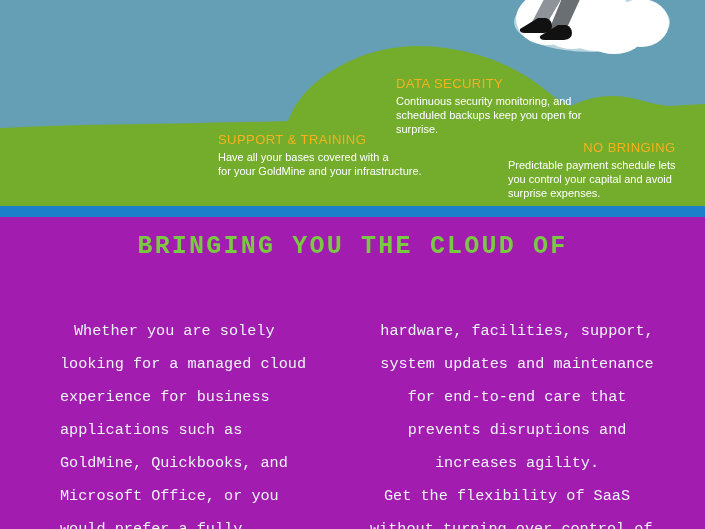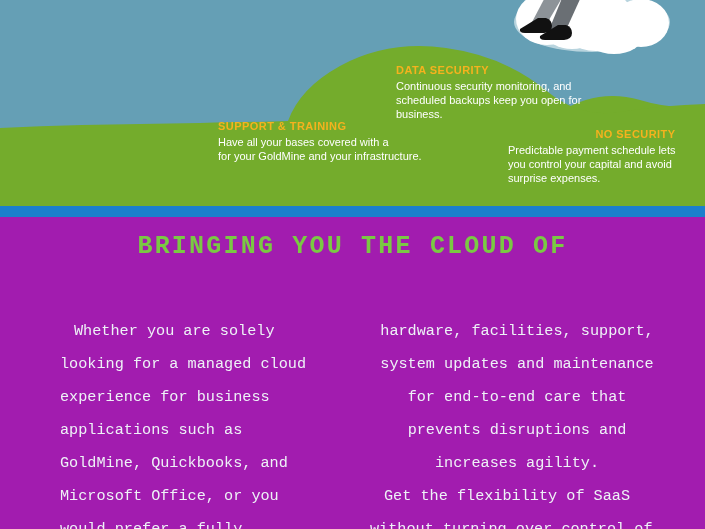--- a/index.html
+++ b/index.html
@@ -18,26 +18,27 @@
     position:absolute; left:0; top:0;
     width:705px; height:206px;
     background:#659fb5;
     overflow:hidden;
   }
   .scene-svg{ position:absolute; left:0; top:0; width:705px; height:206px; display:block; }
 
   
   .callout{ position:absolute; z-index:5; }
   .callout .c-title{
-    font-size:11px;
-    font-weight:bold;
+    font-size:13px;
+    font-weight:normal;
     letter-spacing:.45px;
     color:#f5b21e;
     margin-bottom:3px;
     white-space:nowrap;
+    margin-top:12px;
   }
   .callout .c-line{
     font-size:11px;
     color:#ffffff;
     line-height:14.2px;
     white-space:nowrap;
   }
   .callout.right-align{ text-align:left; }
   .callout.right-align .c-title{ text-align:right; }
 
@@ -149,25 +150,25 @@
     <div class="callout" id="callout-support-training">
       <div class="c-title">SUPPORT &amp; TRAINING</div>
       <div class="c-line">Have all your bases covered with a</div>
       <div class="c-line">for your GoldMine and your infrastructure.</div>
     </div>
 
     <div class="callout" id="callout-data-security">
       <div class="c-title">DATA SECURITY</div>
       <div class="c-line">Continuous security monitoring, and</div>
       <div class="c-line">scheduled backups keep you open for</div>
-      <div class="c-line">business.</div>
+      <div class="c-line">surprise.</div>
     </div>
 
     <div class="callout right-align" id="callout-no-surprises">
-      <div class="c-title">NO SECURITY</div>
+      <div class="c-title">NO BRINGING</div>
       <div class="c-line">Predictable payment schedule lets</div>
       <div class="c-line">you control your capital and avoid</div>
       <div class="c-line">surprise expenses.</div>
     </div>
 
   </div>
 
   <div class="band-blue"></div>
 
   <div class="lower">

